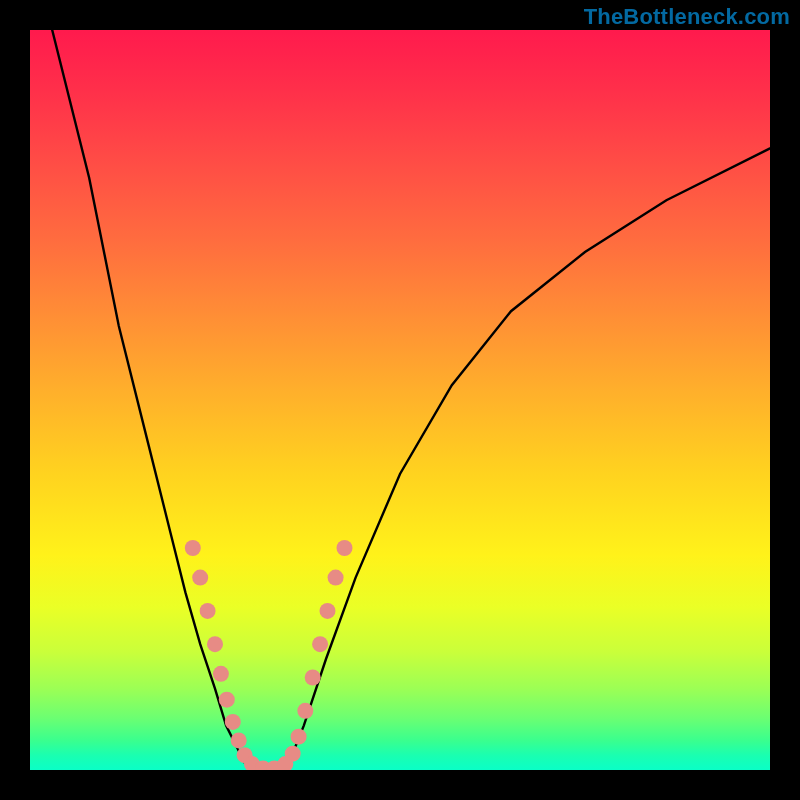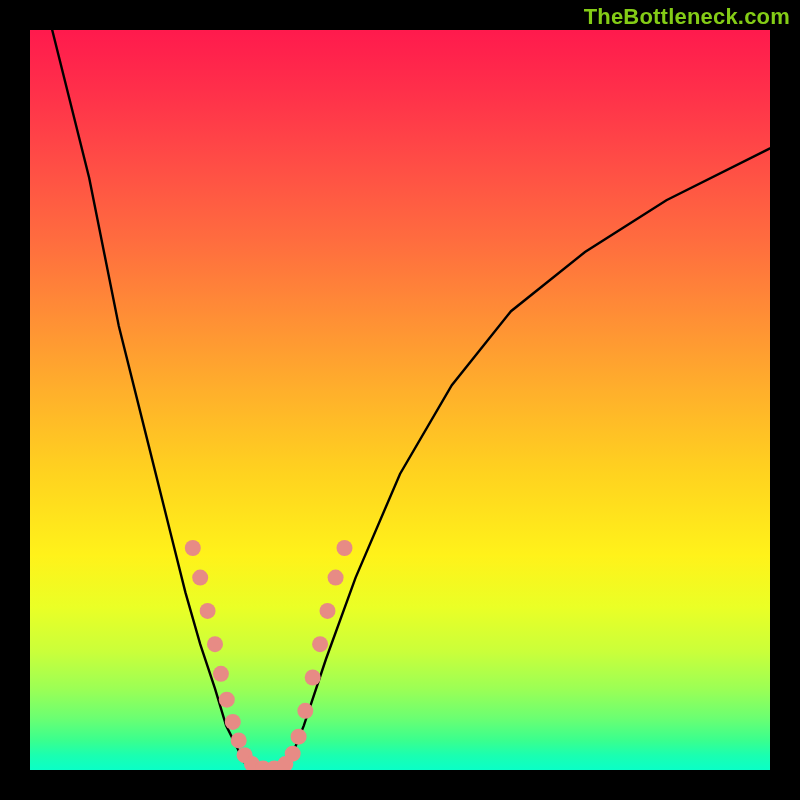--- a/index.html
+++ b/index.html
@@ -40,21 +40,21 @@
       #0affc7 100%
     );
   }
   .watermark {
     position: absolute;
     top: 4px;
     right: 10px;
     font-family: Arial, Helvetica, sans-serif;
     font-size: 22px;
     font-weight: 600;
-    color: #84cc16;
+    color: #0369a1;
     letter-spacing: 0.2px;
     user-select: none;
   }
   svg.curves {
     position: absolute;
     left: 0;
     top: 0;
     width: 740px;
     height: 740px;
   }

